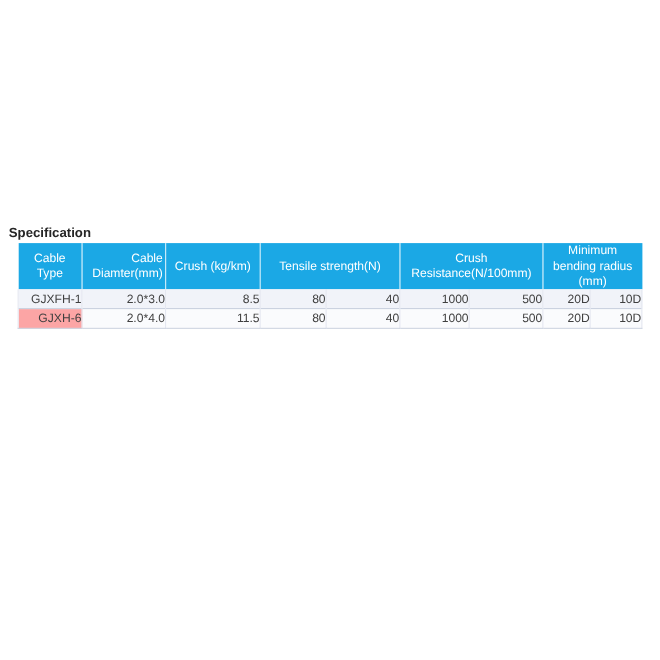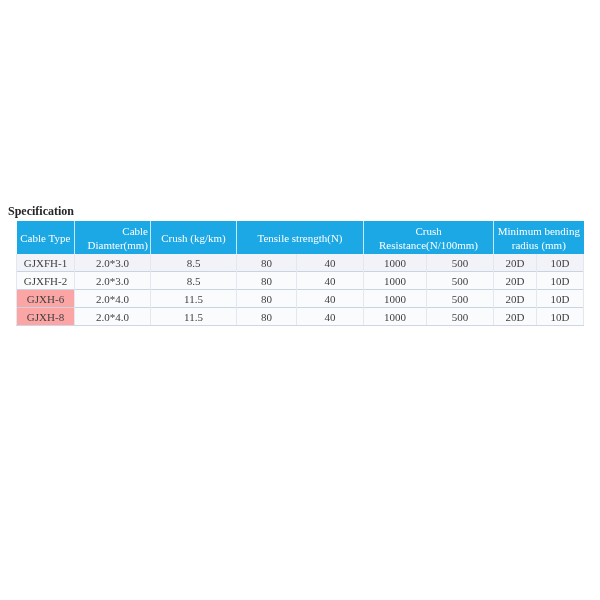--- a/index.html
+++ b/index.html
@@ -1,21 +1,21 @@
 <!DOCTYPE html>
 <html><head>
 <meta charset="utf-8">
 <style>
   html, body { margin: 0; padding: 0; background: #ffffff; }
   .canvas {
     position: relative;
     width: 600px;
     height: 428px;
     background: #ffffff;
-    font-family: Liberation Serif, serif;
+    font-family: Liberation Sans, sans-serif;
     overflow: hidden;
   }
   .section-title {
     position: absolute;
     left: 8px;
     top: 204px;
     font-size: 12px;
     font-weight: bold;
     color: #262626;
   }
@@ -56,21 +56,21 @@
     border-right: 1px solid rgba(255,255,255,0.65);
     border-bottom: 1px solid #CBD2E0;
   }
   tr.sub th:last-child { border-right: none; }
   
   tbody td {
     background: #FAFBFD;
     font-size: 11px;
     color: #3F3F3F;
     height: 17px;
-    text-align: center;
+    text-align: right;
     vertical-align: middle;
     padding: 0;
     border-top: 1px solid #CBD2E0;
     border-right: 1px solid #E4E7F0;
     border-left: 1px solid #E4E7F0;
   }
   tbody tr:first-child td { border-top: none; }
   tbody tr:last-child td { border-bottom: 1px solid #CFD5E2; }
   tbody tr.tint td { background: #F1F3F9; }
   tbody td.hl { background: #fca5a5; }
@@ -110,43 +110,21 @@
         <td>2.0*3.0</td>
         <td>8.5</td>
         <td>80</td>
         <td>40</td>
         <td>1000</td>
         <td>500</td>
         <td>20D</td>
         <td>10D</td>
       </tr>
       <tr>
-        <td>GJXFH-2</td>
-        <td>2.0*3.0</td>
-        <td>8.5</td>
-        <td>80</td>
-        <td>40</td>
-        <td>1000</td>
-        <td>500</td>
-        <td>20D</td>
-        <td>10D</td>
-      </tr>
-      <tr>
         <td class="hl">GJXH-6</td>
-        <td>2.0*4.0</td>
-        <td>11.5</td>
-        <td>80</td>
-        <td>40</td>
-        <td>1000</td>
-        <td>500</td>
-        <td>20D</td>
-        <td>10D</td>
-      </tr>
-      <tr>
-        <td class="hl">GJXH-8</td>
         <td>2.0*4.0</td>
         <td>11.5</td>
         <td>80</td>
         <td>40</td>
         <td>1000</td>
         <td>500</td>
         <td>20D</td>
         <td>10D</td>
       </tr>
     </tbody>

